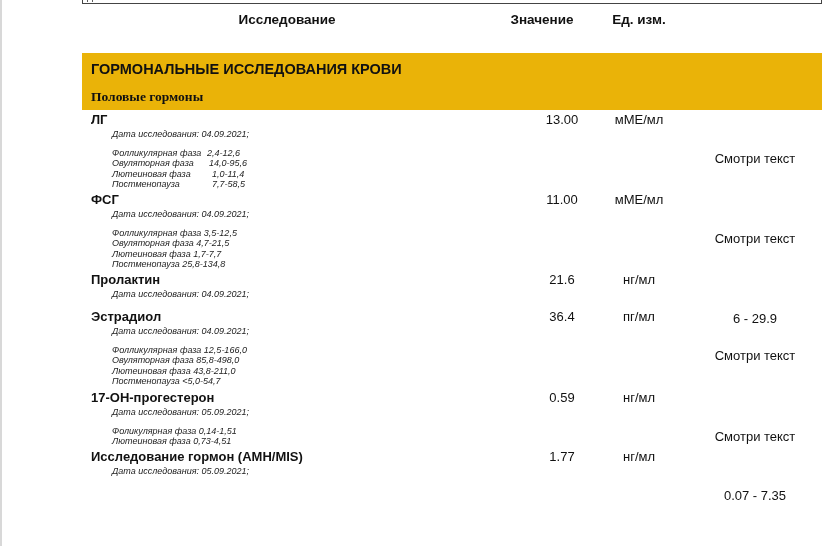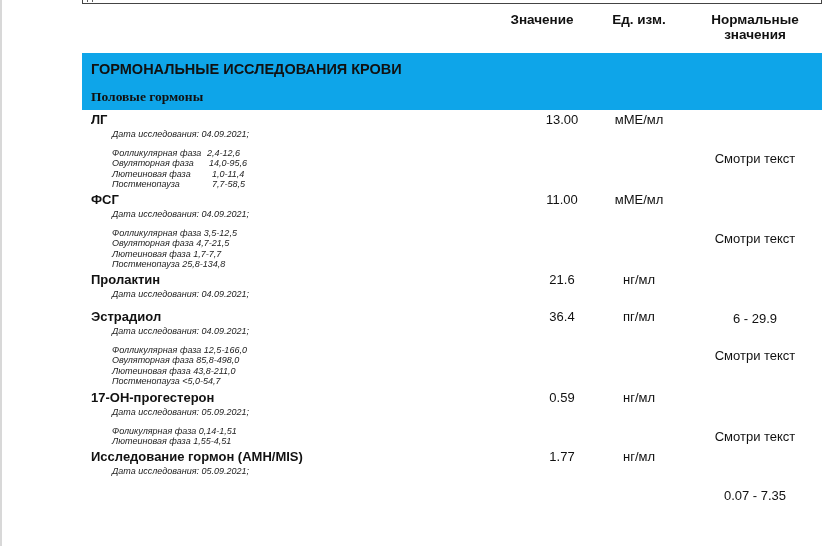--- a/index.html
+++ b/index.html
@@ -26,21 +26,21 @@
       font-weight: bold; font-size: 13.5px;
     }
     .header .h { position: absolute; text-align: center; line-height: 15px; }
     .h-study { left: 100px; width: 210px; top: 0; }
     .h-value { left: 420px; width: 80px; top: 0; }
     .h-unit  { left: 517px; width: 80px; top: 0; }
     .h-norm  { left: 618px; width: 110px; top: 0; }
 
     .band {
       position: absolute; left: 82px; top: 53px; width: 740px; height: 57px;
-      background: #0ea5e9;
+      background: #eab308;
     }
     .band .section-title {
       position: absolute; left: 9px; top: 8px; font-weight: bold; font-size: 14.5px;
     }
     .band .subsection-title {
       position: absolute; left: 9px; top: 36px; font-weight: bold; font-size: 13.5px; font-family: Liberation Serif, serif;
     }
 
     .row { position: absolute; left: 82px; width: 740px; }
     .row .name {
@@ -65,26 +65,23 @@
 </head>
 <body>
 
 <div class="left-edge"></div>
 
 <div class="top-box">
   <span class="fragment">Д</span>
 </div>
 
 <div class="header">
+  <div class="h h-study">Исследование</div>
   <div class="h h-value">Значение</div>
   <div class="h h-unit">Ед. изм.</div>
-  <div class="h h-norm">
-    <div>Нормальные</div>
-    <div>значения</div>
-  </div>
 </div>
 
 <div class="band">
   <div class="section-title">ГОРМОНАЛЬНЫЕ ИССЛЕДОВАНИЯ КРОВИ</div>
   <div class="subsection-title">Половые гормоны</div>
 </div>
 
 <div class="row" style="top:112px;">
   <div class="name">ЛГ</div>
   <div class="val">13.00</div>
@@ -136,21 +133,21 @@
 </div>
 
 <div class="row" style="top:390px;">
   <div class="name">17-ОН-прогестерон</div>
   <div class="val">0.59</div>
   <div class="unit">нг/мл</div>
   <div class="norm">Смотри текст</div>
   <div class="date">Дата исследования: 05.09.2021;</div>
   <div class="phases" style="top:36px;">
     <div class="phase-line"><span>Фоликулярная фаза</span> <span>0,14-1,51</span></div>
-    <div class="phase-line"><span>Лютеиновая фаза</span> <span>1,55-4,51</span></div>
+    <div class="phase-line"><span>Лютеиновая фаза</span> <span>0,73-4,51</span></div>
   </div>
 </div>
 
 <div class="row" style="top:449px;">
   <div class="name">Исследование гормон (AMH/MIS)</div>
   <div class="val">1.77</div>
   <div class="unit">нг/мл</div>
   <div class="norm">0.07 - 7.35</div>
   <div class="date">Дата исследования: 05.09.2021;</div>
 </div>

